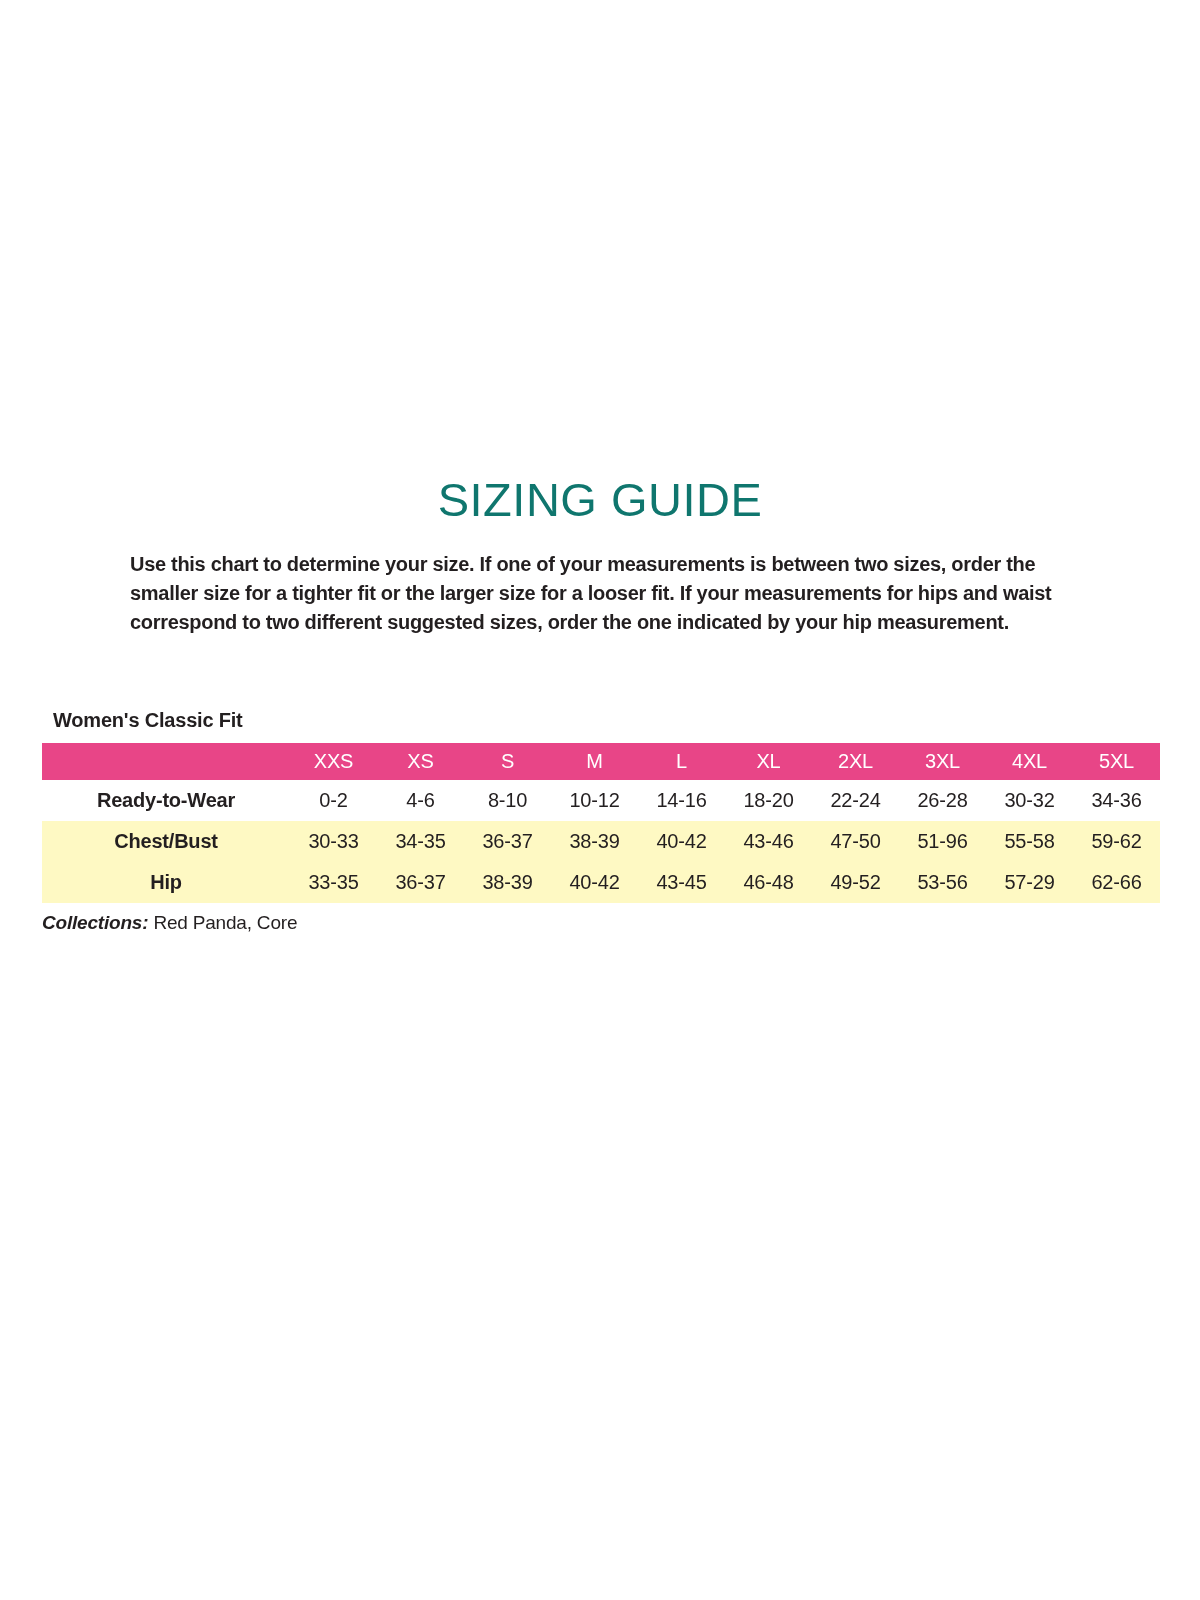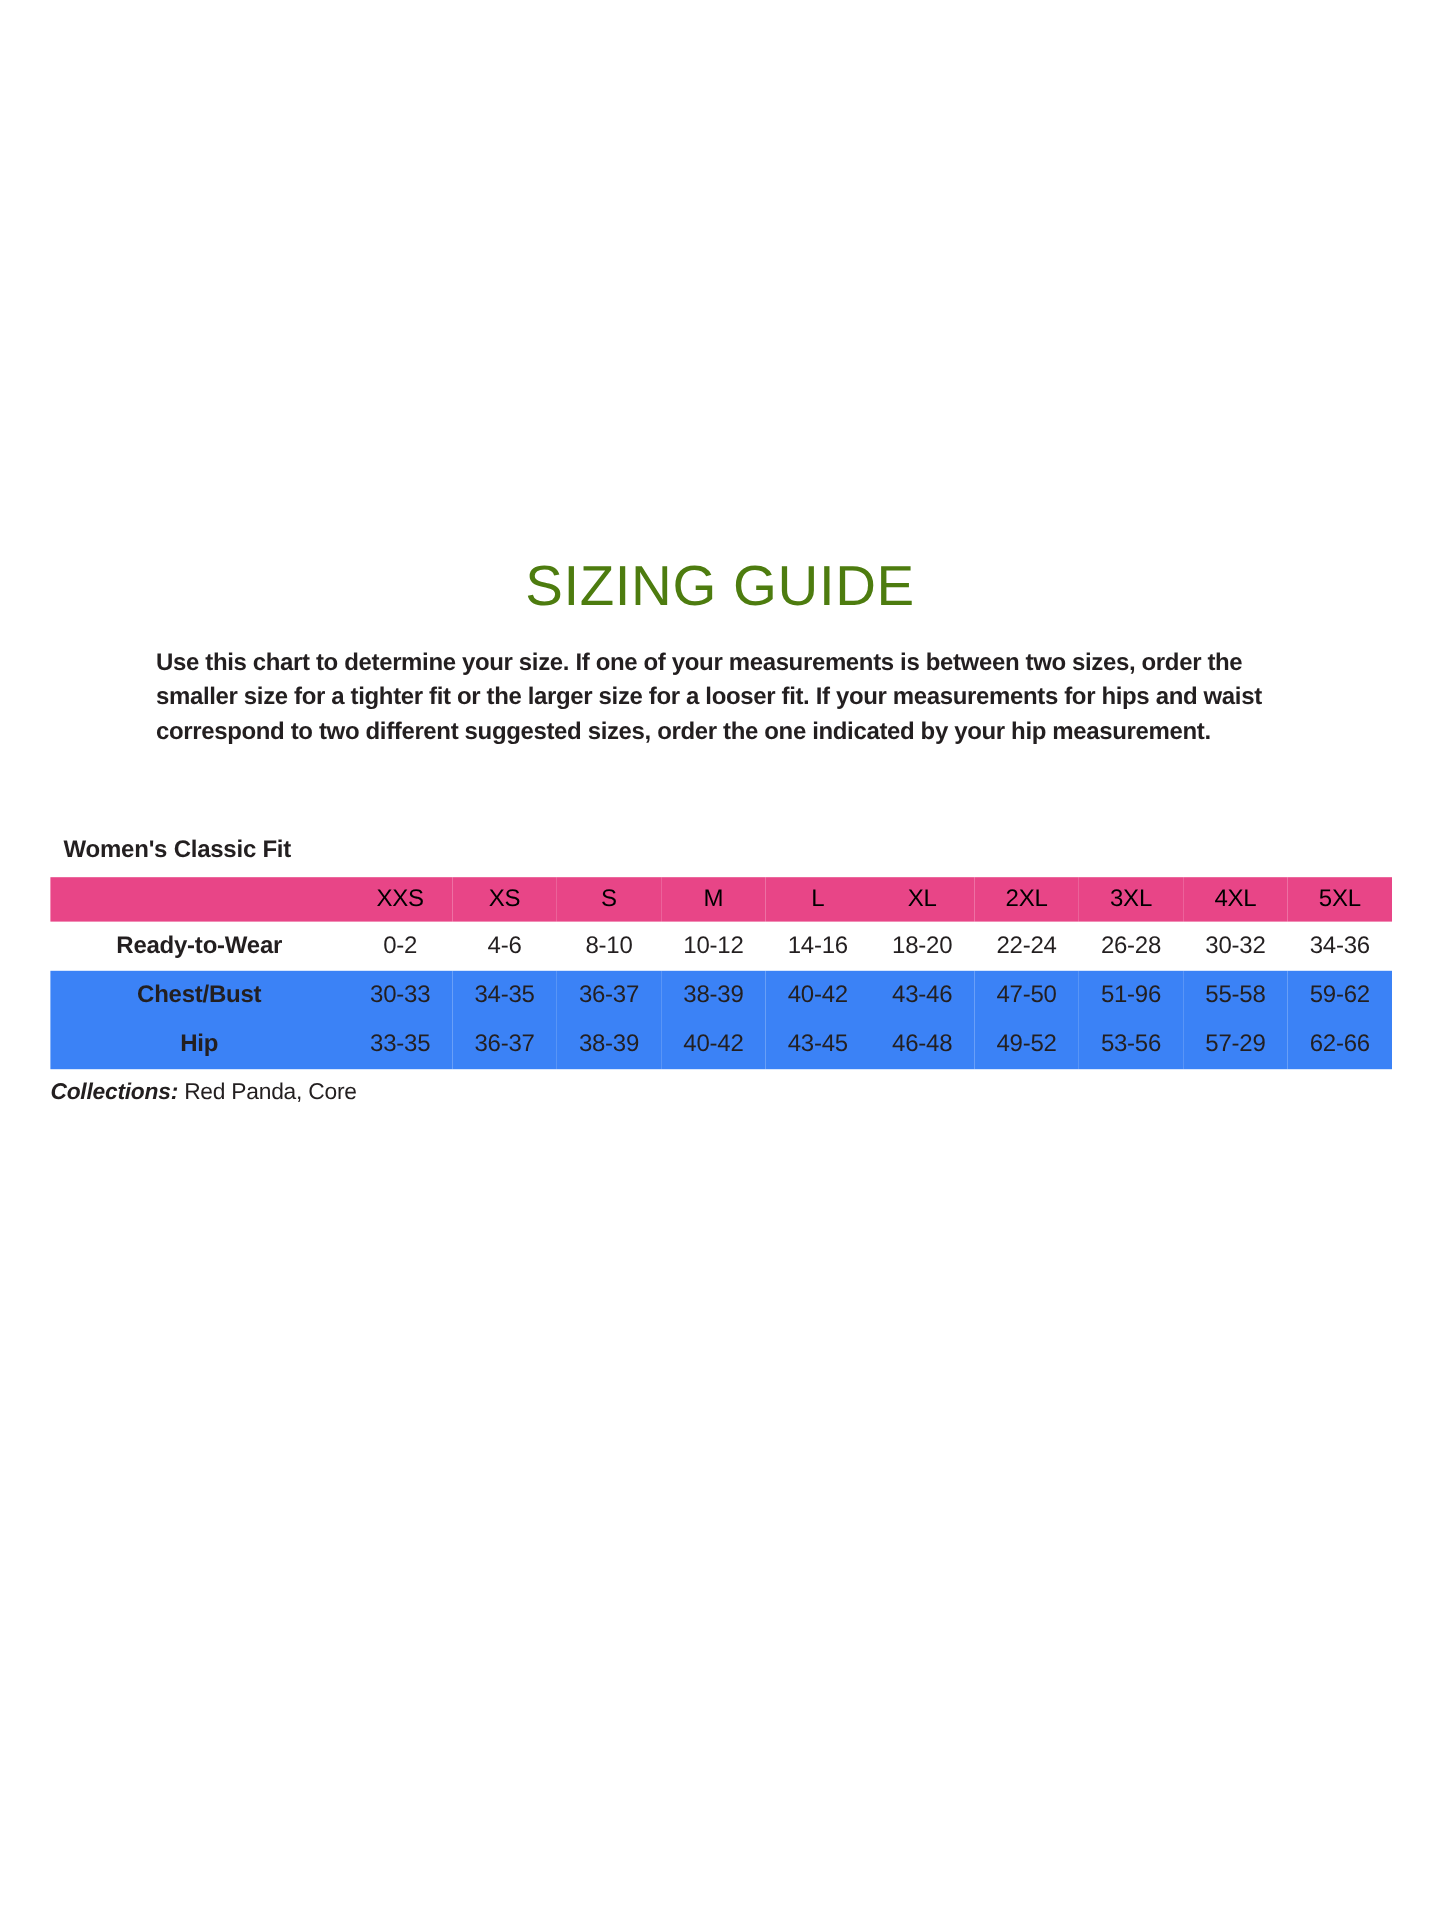--- a/index.html
+++ b/index.html
@@ -14,27 +14,27 @@
     font-family: "Liberation Sans", sans-serif;
     color: #231F20;
     overflow: hidden;
   }
   .page {
     width: 1200px;
     height: 1600px;
     position: relative;
   }
   .title {
-    margin: 0;
+    margin: 12px;
     padding-top: 462px;
     text-align: center;
     font-size: 47px;
     font-weight: 400;
     letter-spacing: 0.5px;
-    color: #4d7c0f;
+    color: #0f766e;
     line-height: 1.1;
   }
   .intro {
     width: 940px;
     margin: 24px auto 0 auto;
     font-size: 20px;
     line-height: 29px;
     letter-spacing: -0.3px;
     text-align: left;
     color: #231F20;
@@ -52,33 +52,33 @@
     margin: 11px 0 0 42px;
     border-collapse: collapse;
     table-layout: fixed;
     font-size: 20px;
     letter-spacing: -0.2px;
   }
   .size-table col.label-col { width: 248px; }
   .size-table col.size-col  { width: 87px; }
   .size-table thead th {
     background: #E84587;
-    color: #000000;
+    color: #ffffff;
     font-weight: 400;
     height: 37px;
     text-align: center;
     padding: 0;
   }
   .size-table tbody td {
     height: 41px;
     text-align: center;
     padding: 0;
     vertical-align: middle;
   }
-  .size-table tbody tr.row-alt { background: #3b82f6; }
+  .size-table tbody tr.row-alt { background: #fef9c3; }
   .size-table tbody td.row-label { font-weight: bold; }
   .collections {
     margin: 9px 0 0 42px;
     font-size: 19px;
     letter-spacing: -0.2px;
   }
   .collections strong { font-weight: bold; font-style: italic; }
 </style>
 </head>
 <body>

